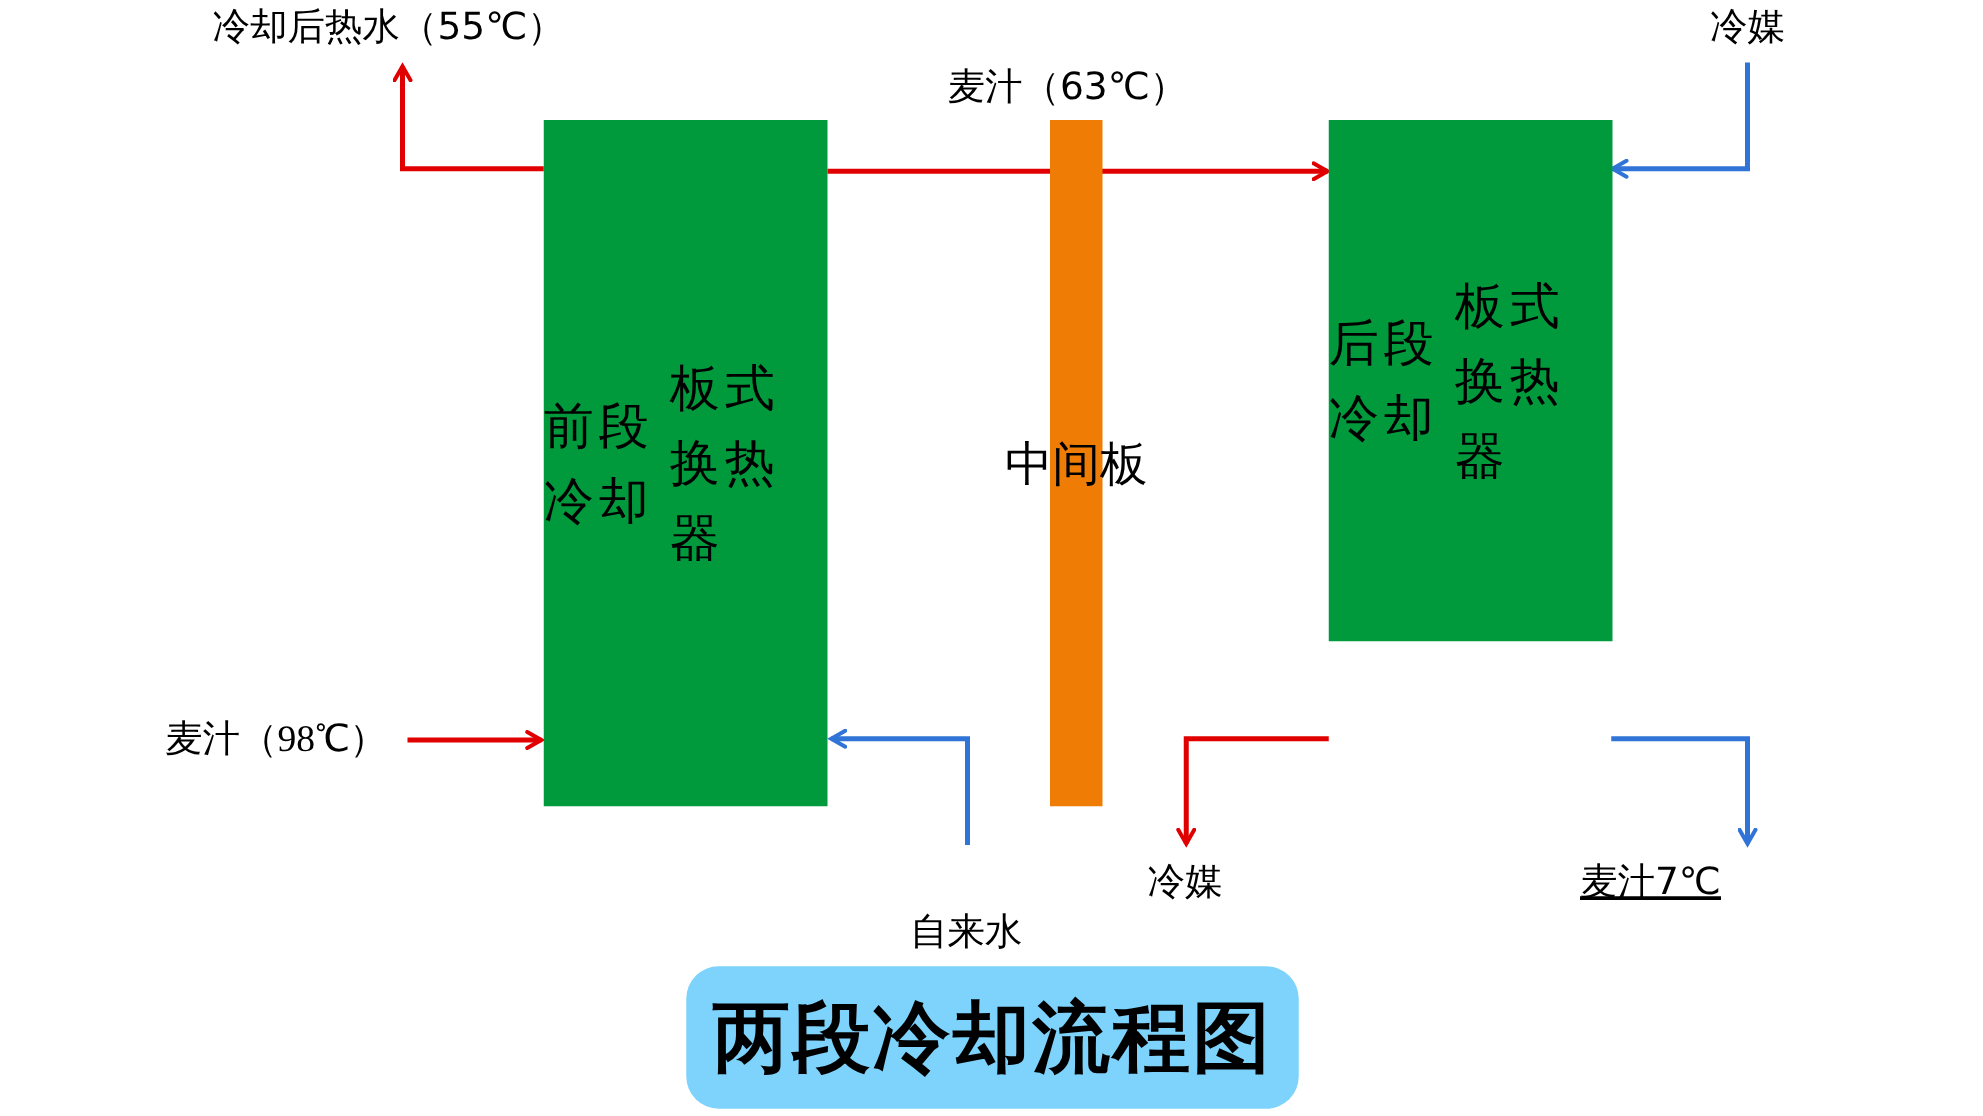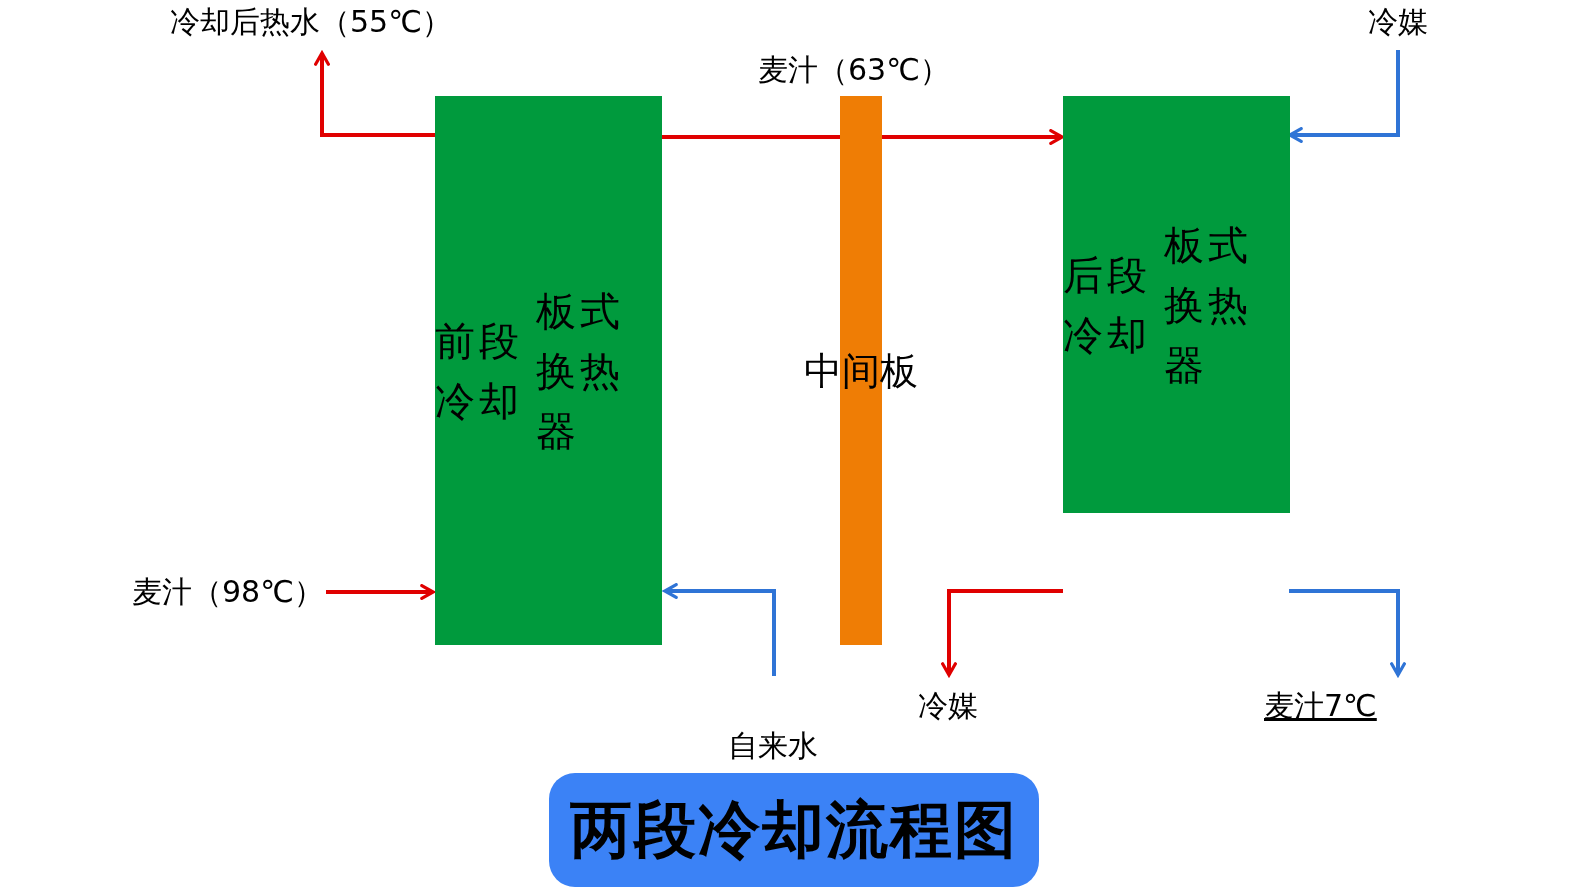--- a/index.html
+++ b/index.html
@@ -3,21 +3,21 @@
 <meta charset="utf-8">
 <style>
   html, body { margin:0; padding:0; background:#ffffff; }
   body { width:1586px; height:893px; position:relative; overflow:hidden;
          font-family:"DejaVu Sans", "Liberation Sans", sans-serif; color:#000; }
   .box { position:absolute; display:flex; flex-direction:row; align-items:center; justify-content:center; }
   .hx { background:#009a3d; font-size:40px; line-height:60px; letter-spacing:4px; }
   .mid { background:#ef7d05; font-size:38px; line-height:46px; }
   .label { position:absolute; font-size:30px; white-space:nowrap; line-height:36px;text-align:center; }
   svg.lines { position:absolute; left:0; top:0; }
-  .title { position:absolute; left:549px; top:773px; width:490px; height:114px; background:#3b82f6;
+  .title { position:absolute; left:549px; top:773px; width:490px; height:114px; background:#7dd3fc;
            border-radius:26px; display:flex; align-items:center; justify-content:center;
            font-size:62px; font-weight:bold; letter-spacing:2px; }
 </style>
 </head>
 <body>
 
 <svg class="lines" width="1586" height="893">
   <defs>
     <marker id="ar" viewBox="0 0 10 10" refX="8" refY="5" markerWidth="4" markerHeight="4" orient="auto">
       <path d="M1,1 L8,5 L1,9" fill="none" stroke="#e00000" stroke-width="2" stroke-linecap="round"></path>
@@ -54,20 +54,20 @@
 </div>
 
 <div class="box hx" style="left:1063px; top:96px; width:227px; height:417px;">
   <div>后段冷却</div>
   <div>板式换热器</div>
 </div>
 
 <div class="label" style="left:170px; top:4px;">冷却后热水（55℃）</div>
 <div class="label" style="left:758px; top:52px;">麦汁（63℃）</div>
 <div class="label" style="left:1368px; top:4px;">冷媒</div>
-<div class="label" style="left:132px; top:574px;">麦汁（98℃）</div>
+<div class="label" style="left:132px; top:574px;font-family:Liberation Serif, serif;">麦汁（98℃）</div>
 <div class="label" style="left:728px; top:728px;">自来水</div>
 <div class="label" style="left:918px; top:688px;">冷媒</div>
 <div class="label" style="left:1264px; top:688px;text-decoration:underline;">麦汁7℃</div>
 
 <div class="title">
   <span>两段冷却流程图</span>
 </div>
 
 </body></html>

